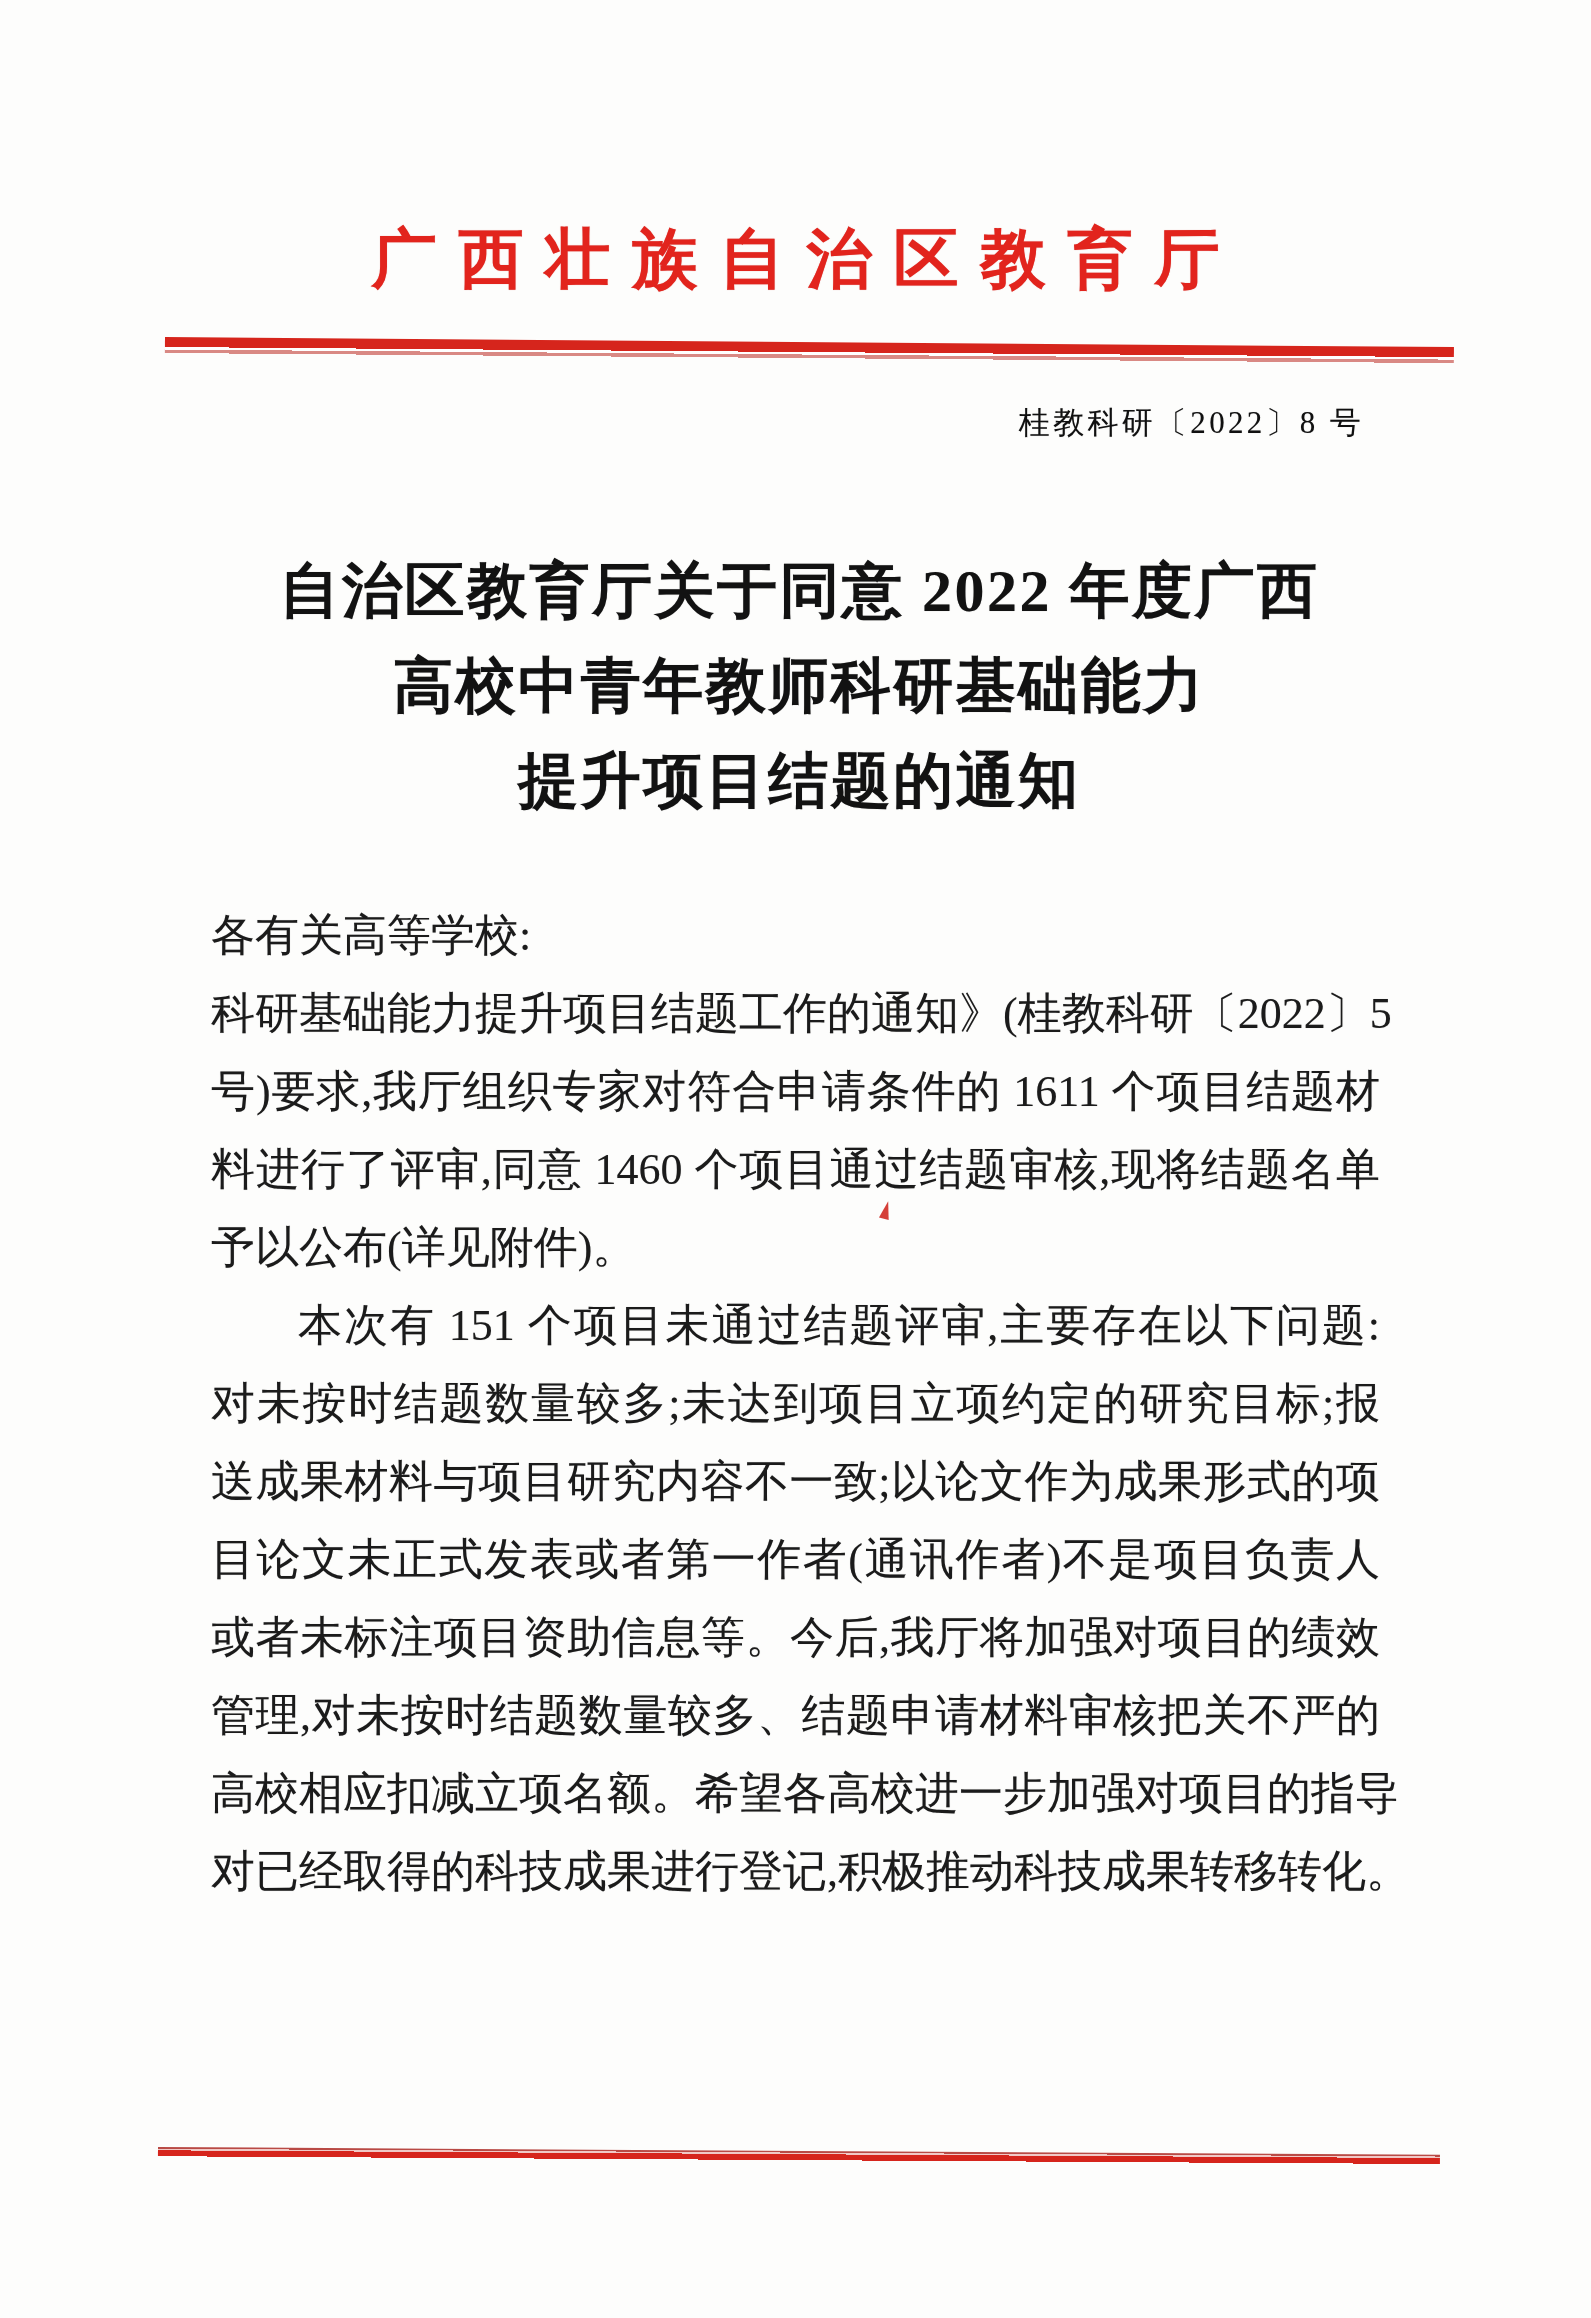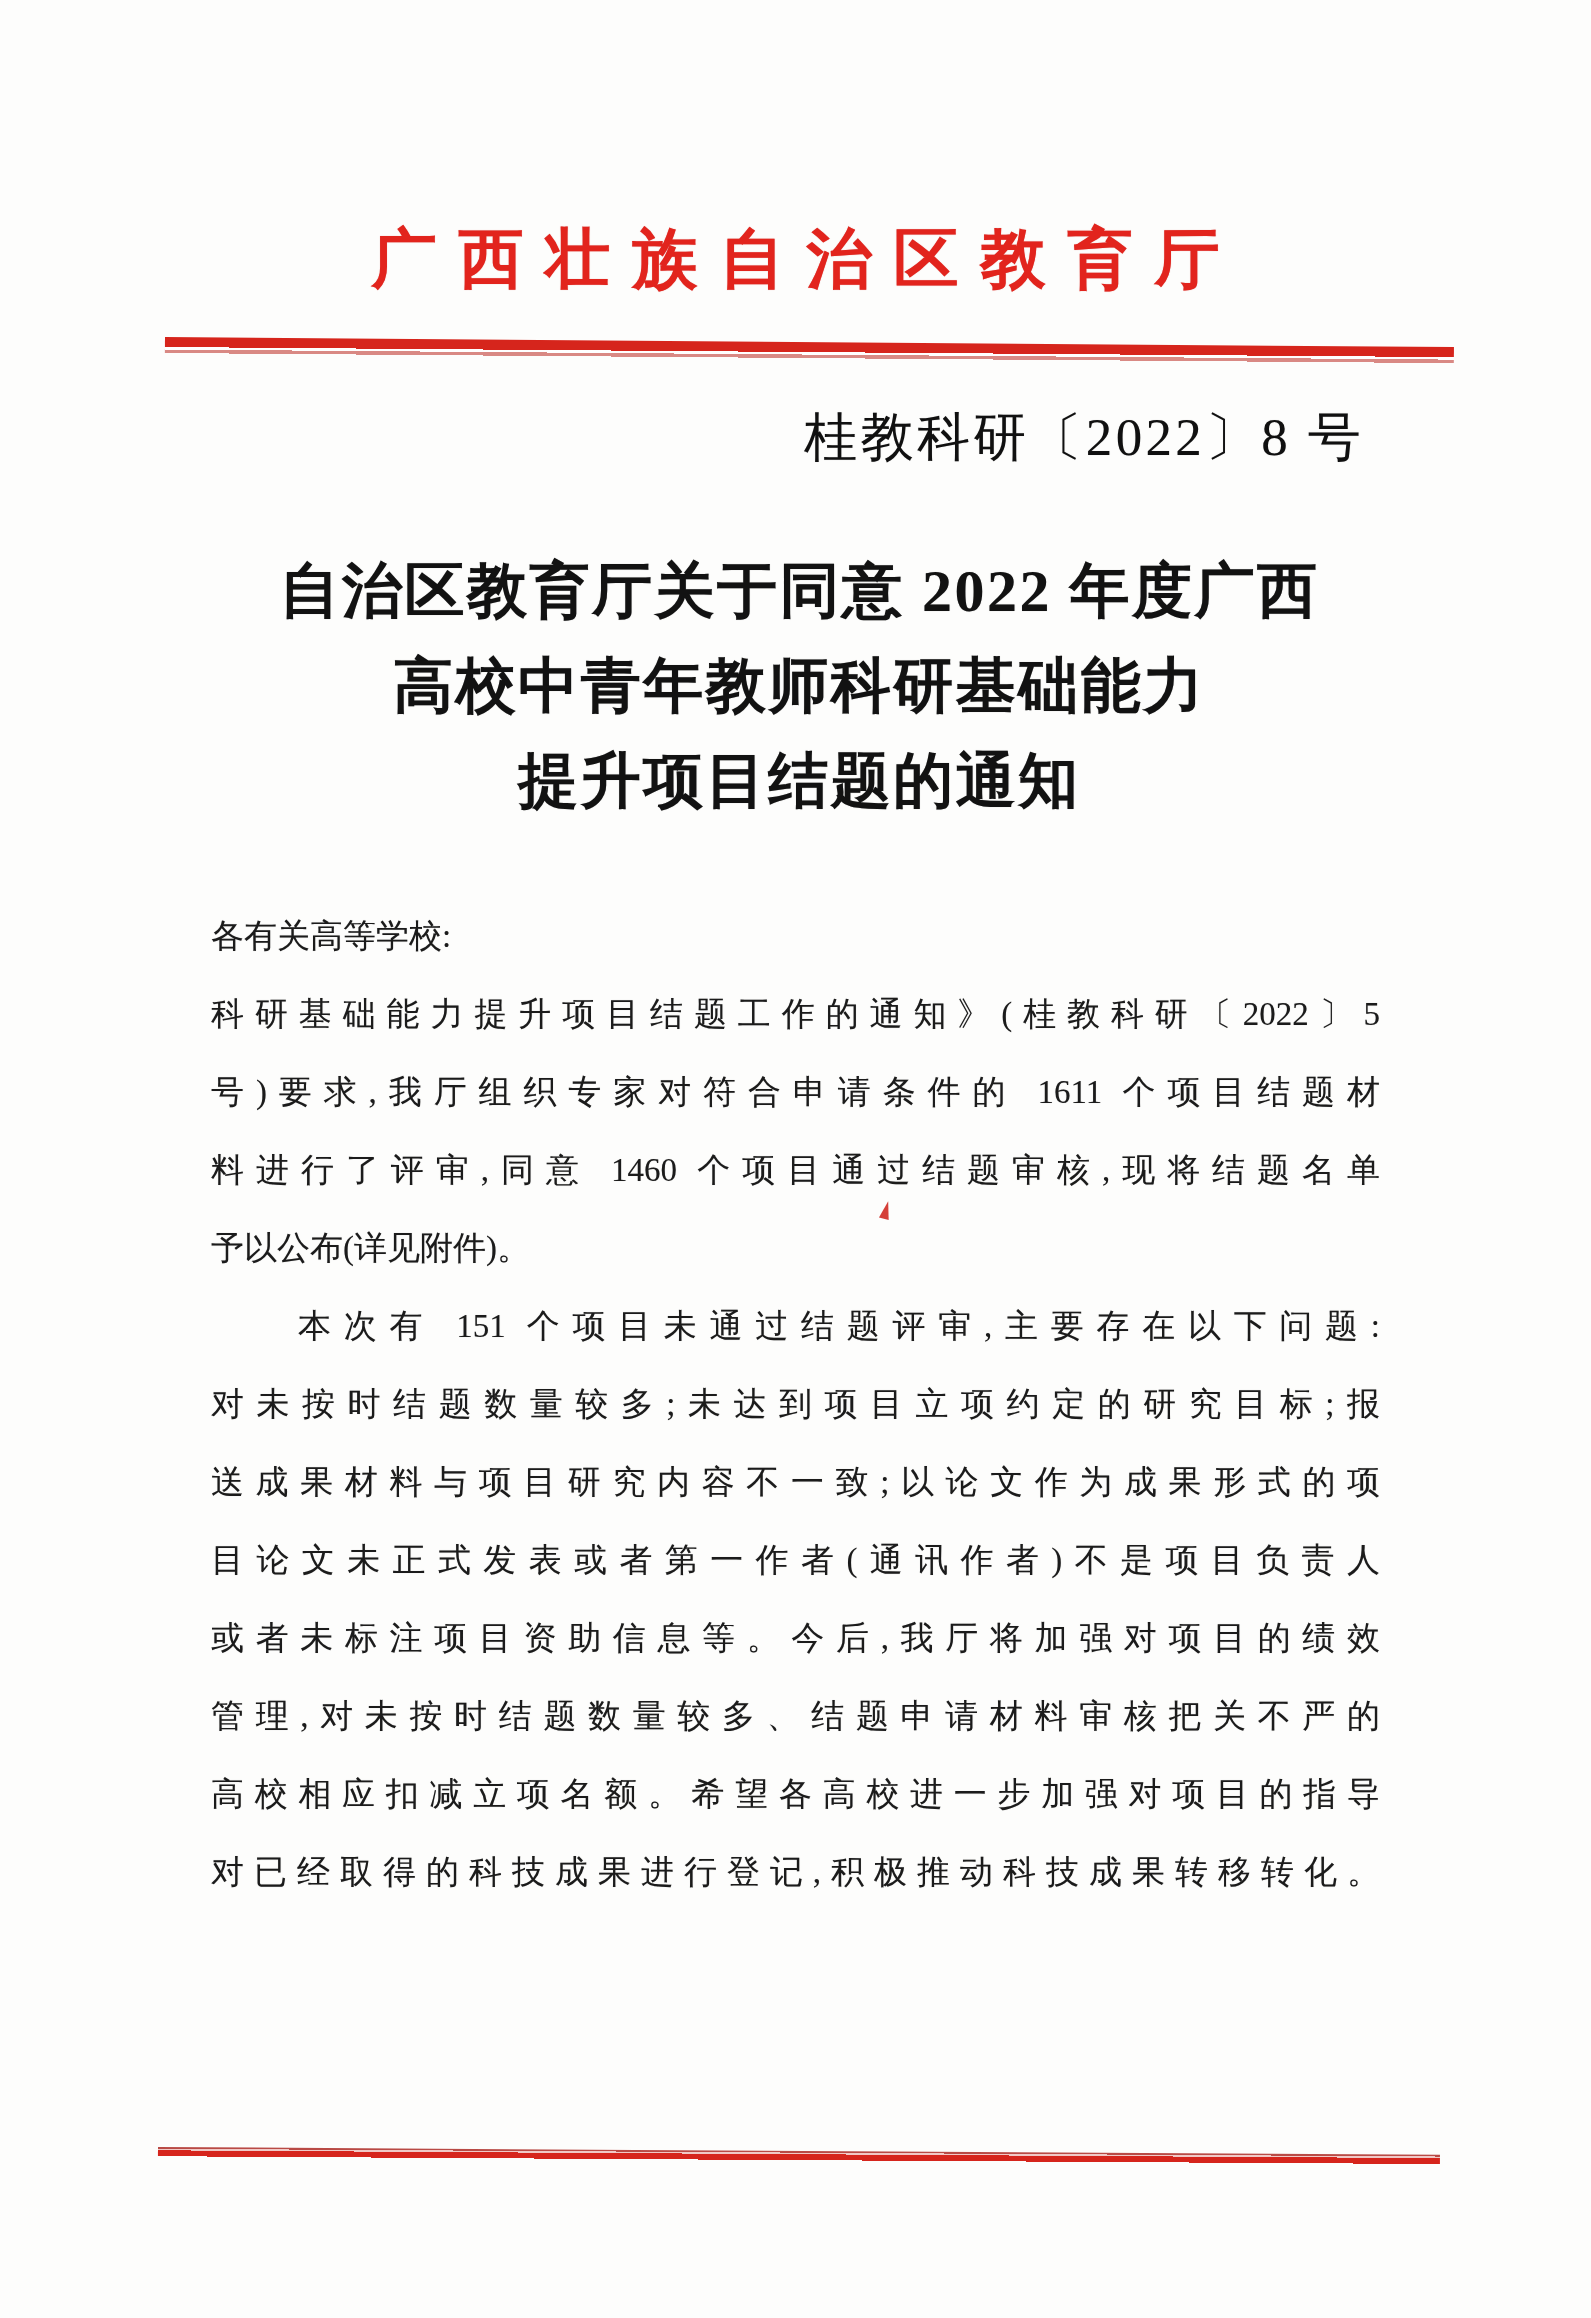--- a/index.html
+++ b/index.html
@@ -30,36 +30,36 @@
     position:absolute;top:337px;left:165px;width:1289px;height:16.7px;
     transform:rotate(0.45deg);transform-origin:left top;
     background:linear-gradient(to bottom,
       var(--accent) 0px,var(--accent) 10px,
       #ffffff 10px,#ffffff 12.5px,
       #d98984 12.5px,#d98984 16px,
       transparent 16px);
   }
   .doc-number{
     position:absolute;top:402px;right:227px;
-    font-size:53px;color:#101010;
+    font-size:31px;color:#101010;
     letter-spacing:3.3px;white-space:nowrap;
     text-shadow:0 0 0.8px rgba(0,0,0,.3);
   }
   .title{
     position:absolute;top:544px;left:4px;width:100%;
     text-align:center;
     font-size:60px;font-weight:bold;
     line-height:95px;
     color:#121212;
     letter-spacing:2.5px;
     text-shadow:0 0 0.8px rgba(0,0,0,.4);
   }
   .body{
     position:absolute;top:897px;left:211px;width:1169px;
-    font-size:33px;color:var(--ink);
+    font-size:44px;color:var(--ink);
     line-height:78px;
     text-shadow:0 0 0.8px rgba(0,0,0,.3);
   }
   .bline{
     text-align:justify;
     text-align-last:justify;
     white-space:nowrap;
   }
   .bline.nofill{text-align-last:left;}
   .bline.indent{text-indent:87px;}

